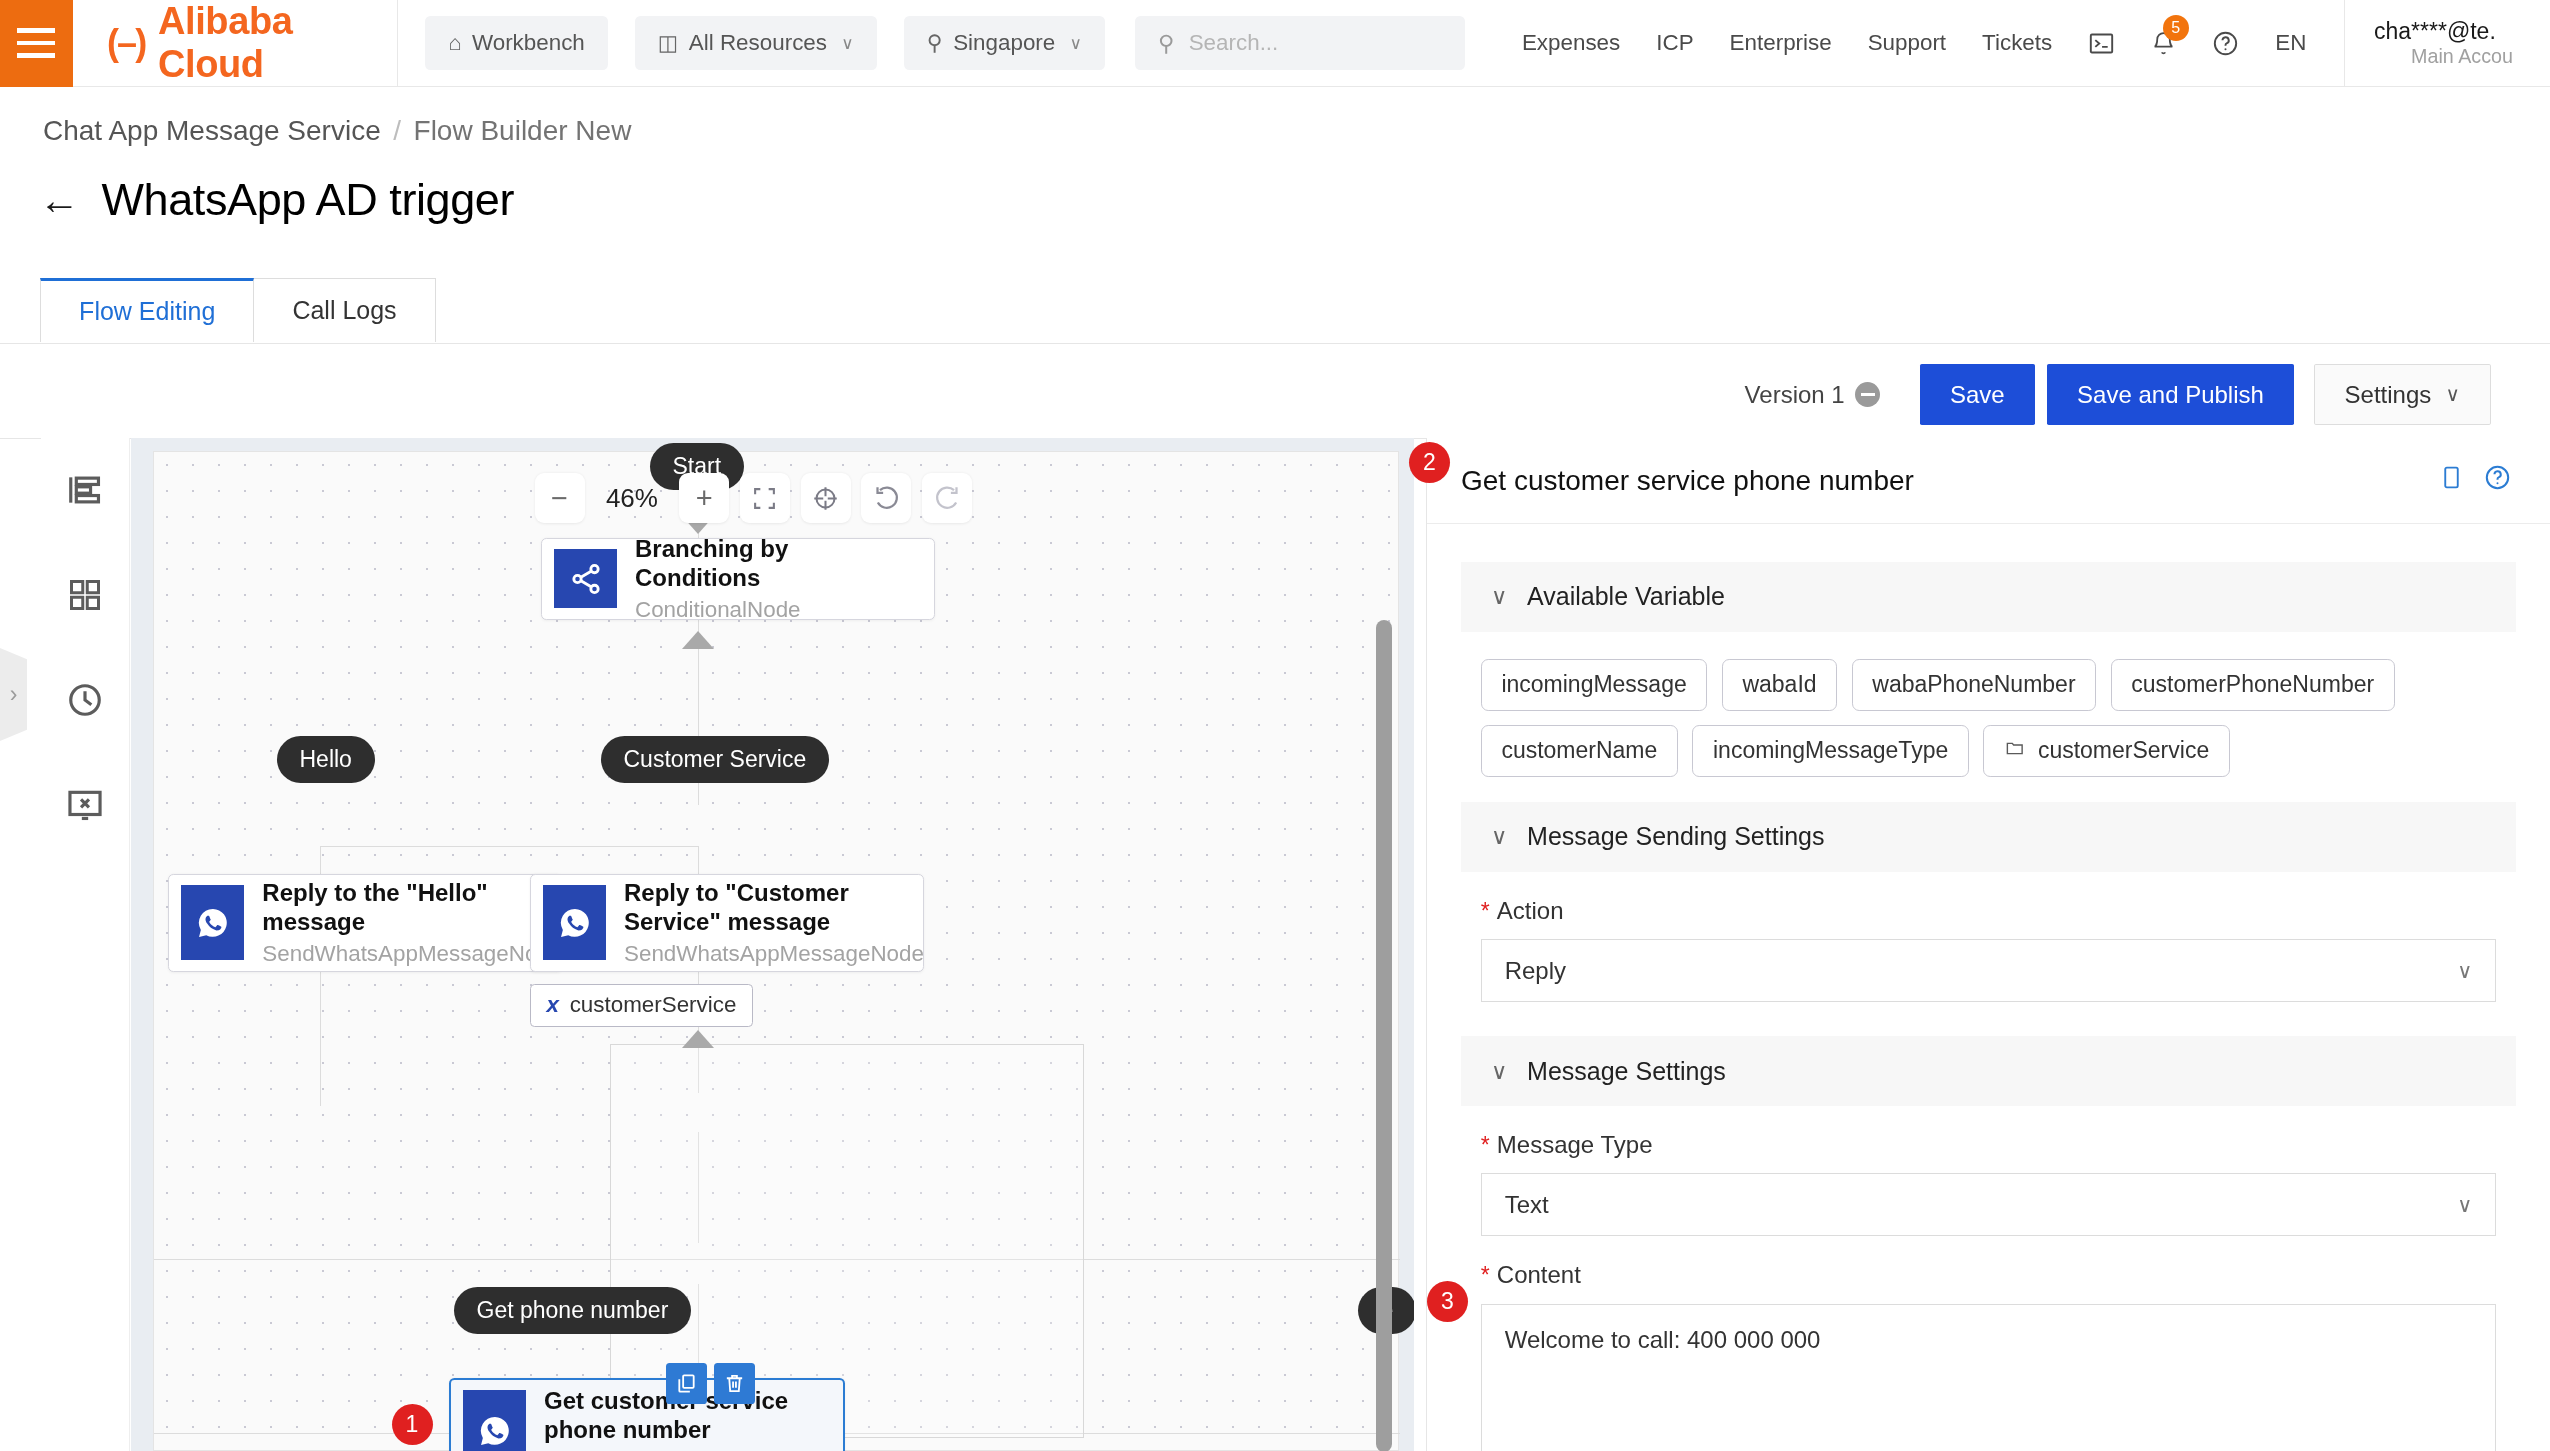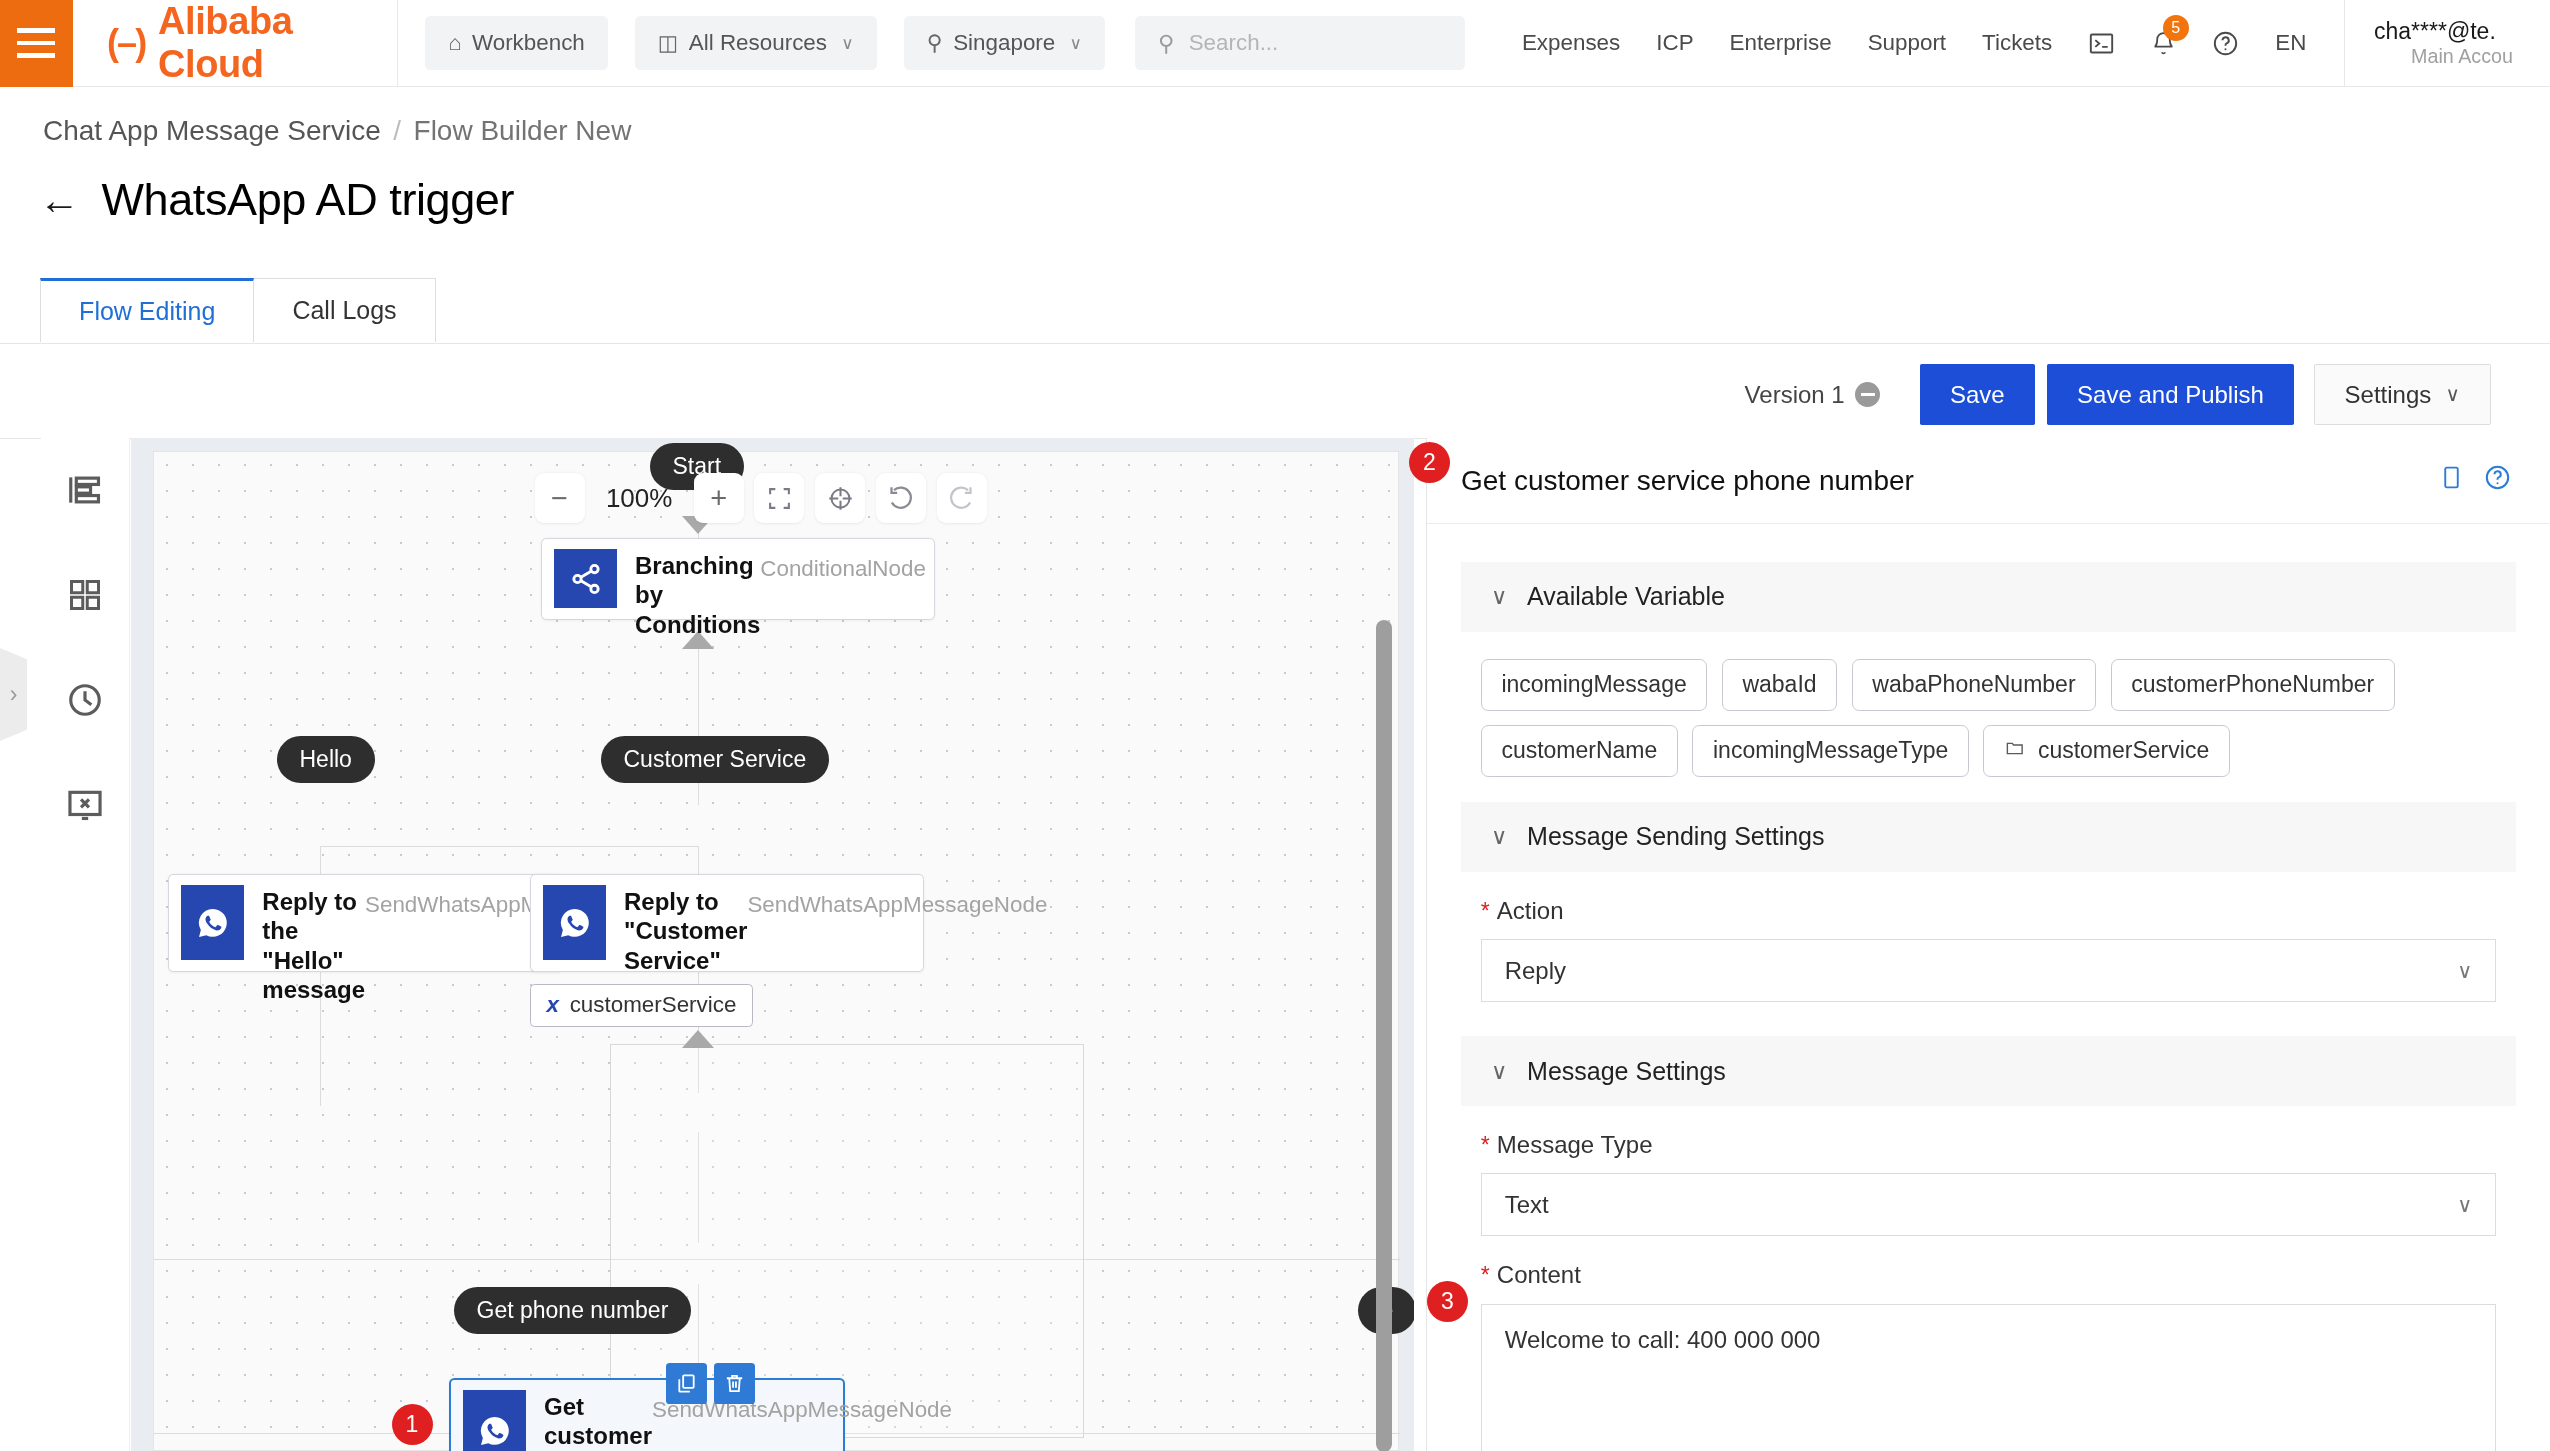--- a/index.html
+++ b/index.html
@@ -200,21 +200,21 @@
     position: absolute; background: #fff; border: 0.9px solid #d6d6de;
     border-radius: 5.4px; display: flex; align-items: stretch;
     box-shadow: 0 0.9px 2.7px rgba(0,0,0,0.05); z-index: 5; cursor: pointer;
   }
   .node.selected { border: 2.7px solid #2b7cd3; background: #f4f7fb; }
   .node-icon {
     width: 63px; background: #2747b0; flex-shrink: 0; margin: 10.7px 0 10.7px 12.5px;
     display: flex; align-items: center; justify-content: center;
   }
   .node-icon.cond { background: #2747b0; }
-  .node-body { padding: 12.5px 19.7px 12.5px 18px; display: flex; flex-direction: row; justify-content: center; }
+  .node-body { padding: 12.5px 19.7px 12.5px 18px; display: flex; flex-direction: column; justify-content: center; }
   .node-title { font-size: 24px; font-weight: bold; color: #111; line-height: 1.22; }
   .node-sub { font-size: 22.4px; color: #a3a3a3; margin-top: 5.4px; }
 
   .node-actions { position: absolute; display: flex; gap: 7.2px; z-index: 8; }
   .node-act {
     width: 41px; height: 41px; background: #2e7ad4; border-radius: 3.6px;
     display: flex; align-items: center; justify-content: center;
     cursor: pointer; color: #fff;
   }
 
@@ -450,21 +450,21 @@
     <div class="grid-line-h" style="left:166px; top:394px; width:378px;"></div>
     <div class="grid-line-h" style="left:0; top:807px; width:1246px;"></div>
     <div class="grid-line-h" style="left:0; top:981px; width:1246px;"></div>
 
     <div class="sel-box" style="left:456px; top:592px; width:474px; height:394px;"></div>
 
     <div class="zoom-toolbar">
       <div class="ztool">
         <span>−</span>
       </div>
-      <div class="zlevel">100%</div>
+      <div class="zlevel">46%</div>
       <div class="ztool">
         <span>+</span>
       </div>
       <div class="ztool">
         <svg width="25" height="25" viewBox="0 0 24 24" fill="none" stroke="#7b7b86" stroke-width="2">
           <path d="M3 8V3h5M16 3h5v5M21 16v5h-5M8 21H3v-5"></path>
         </svg>
       </div>
       <div class="ztool">
         <svg width="27" height="27" viewBox="0 0 24 24" fill="none" stroke="#7b7b86" stroke-width="1.8">

